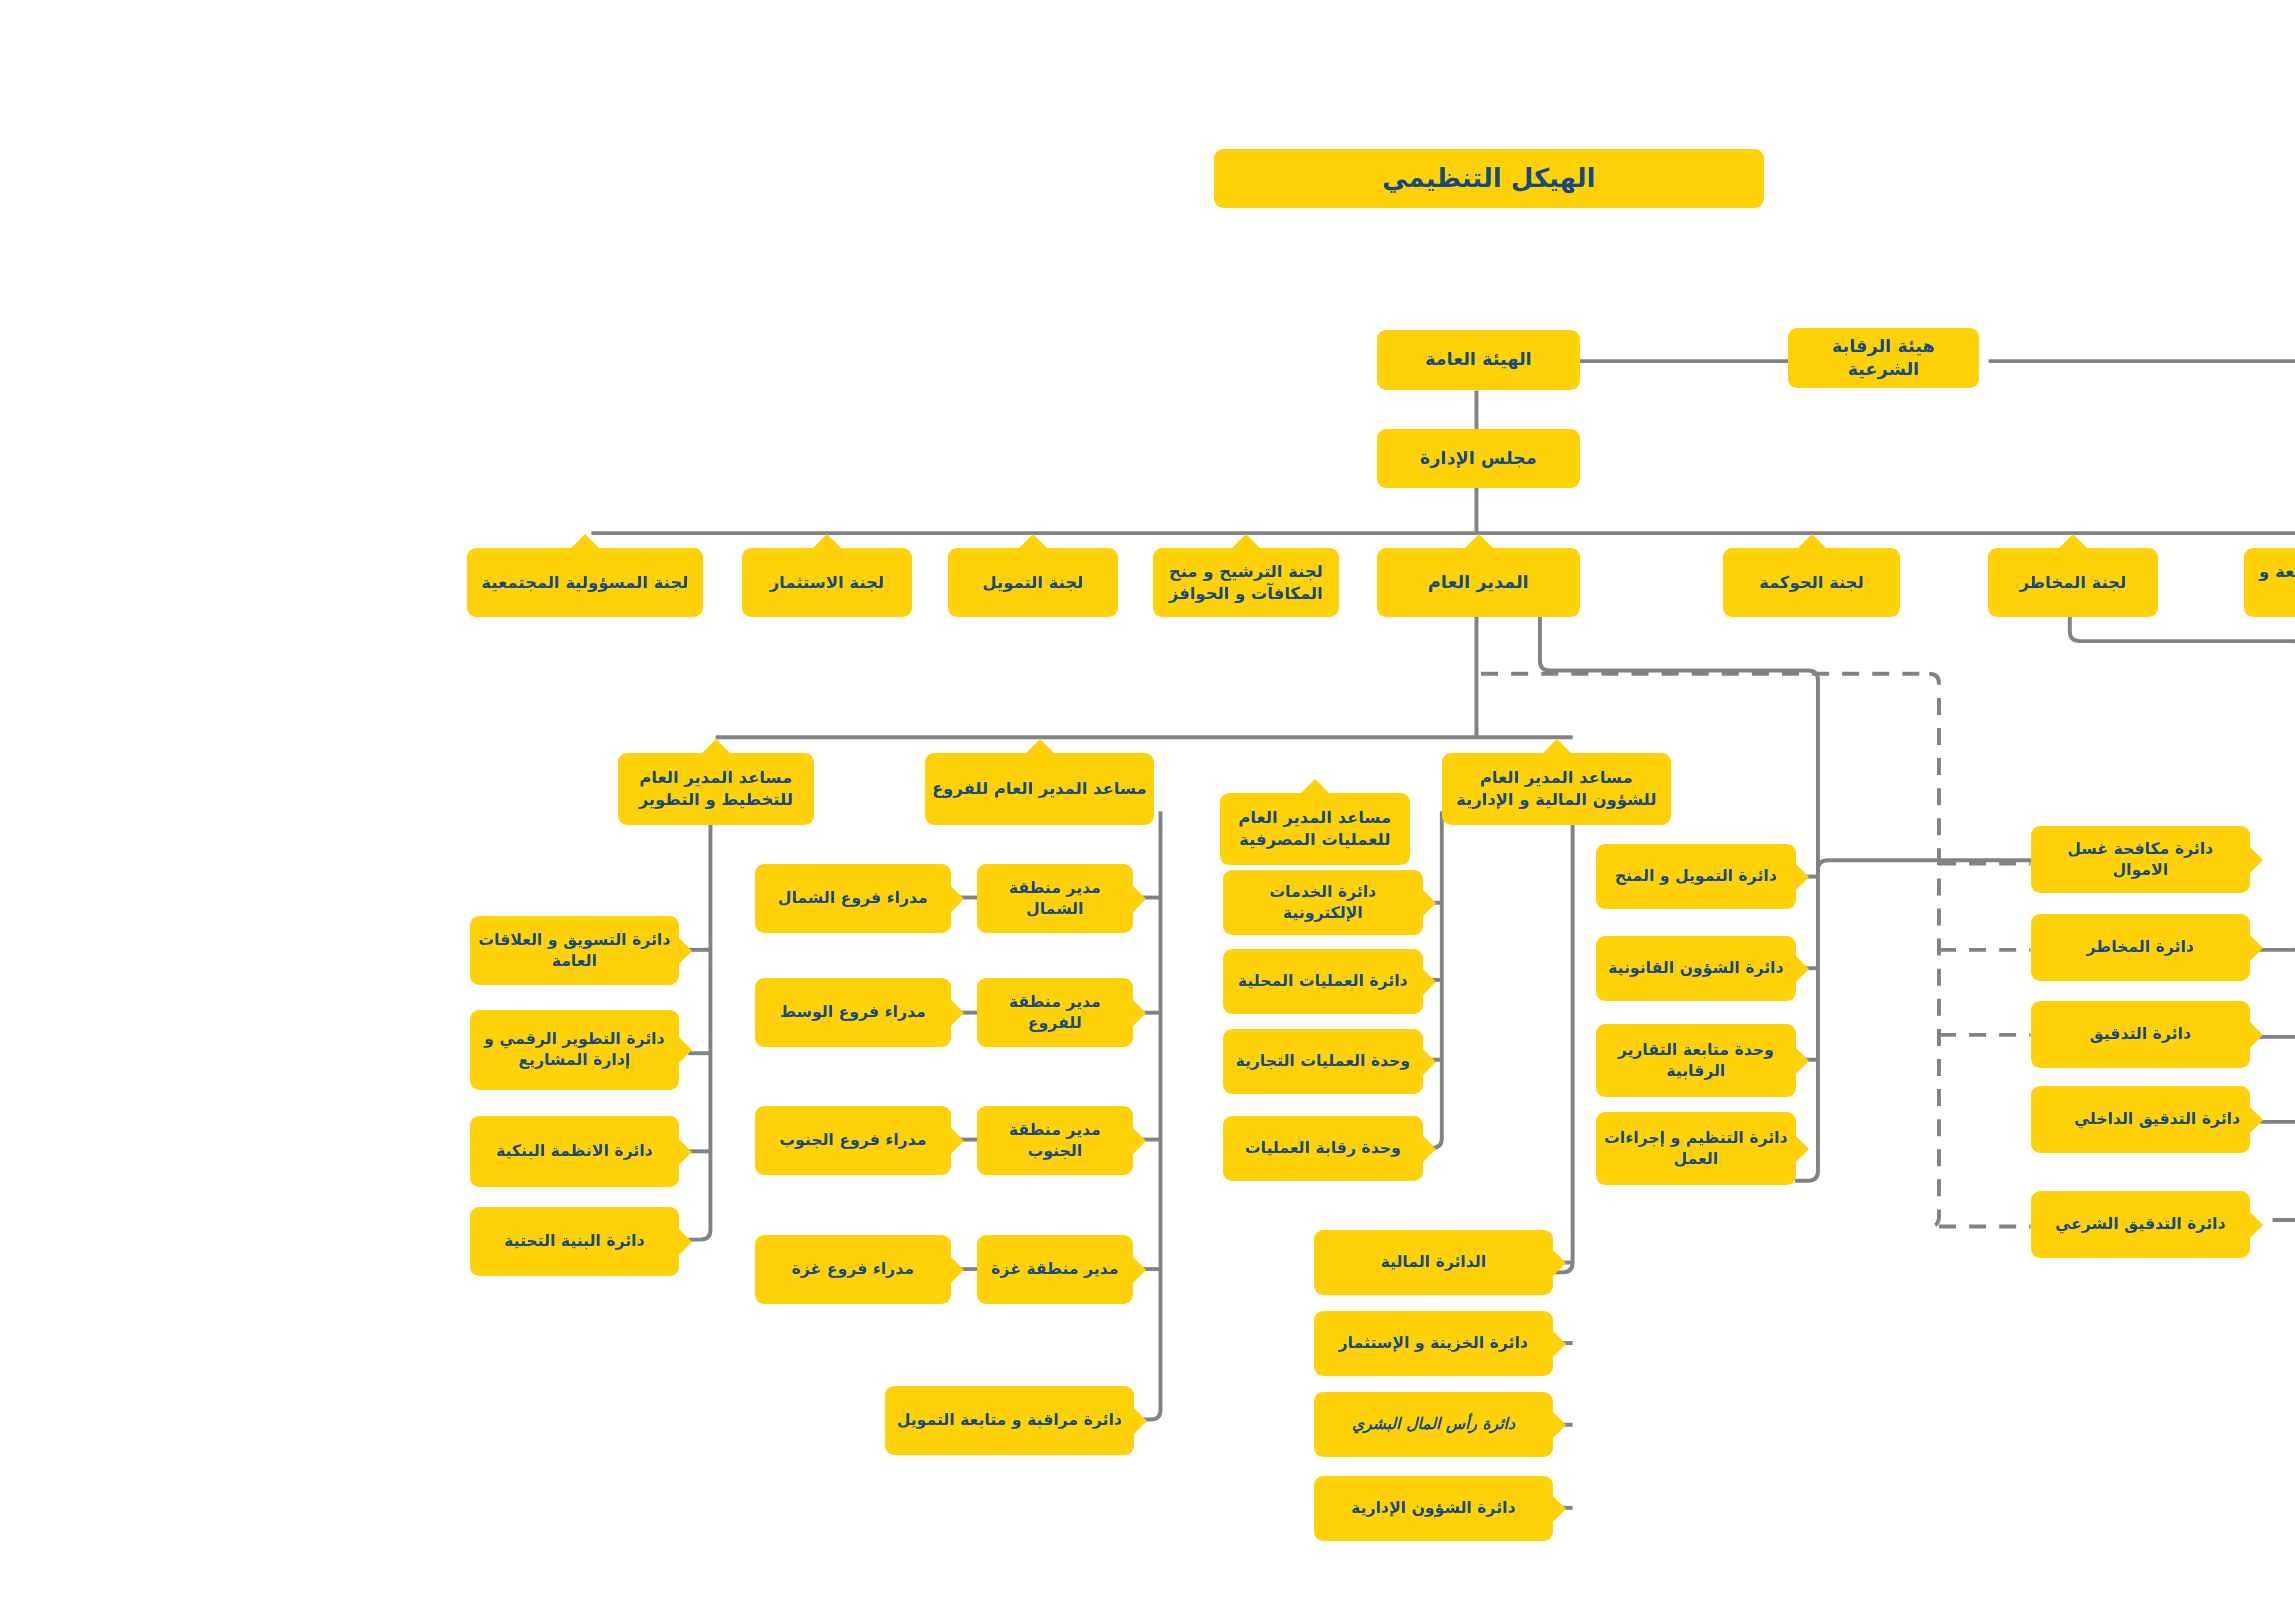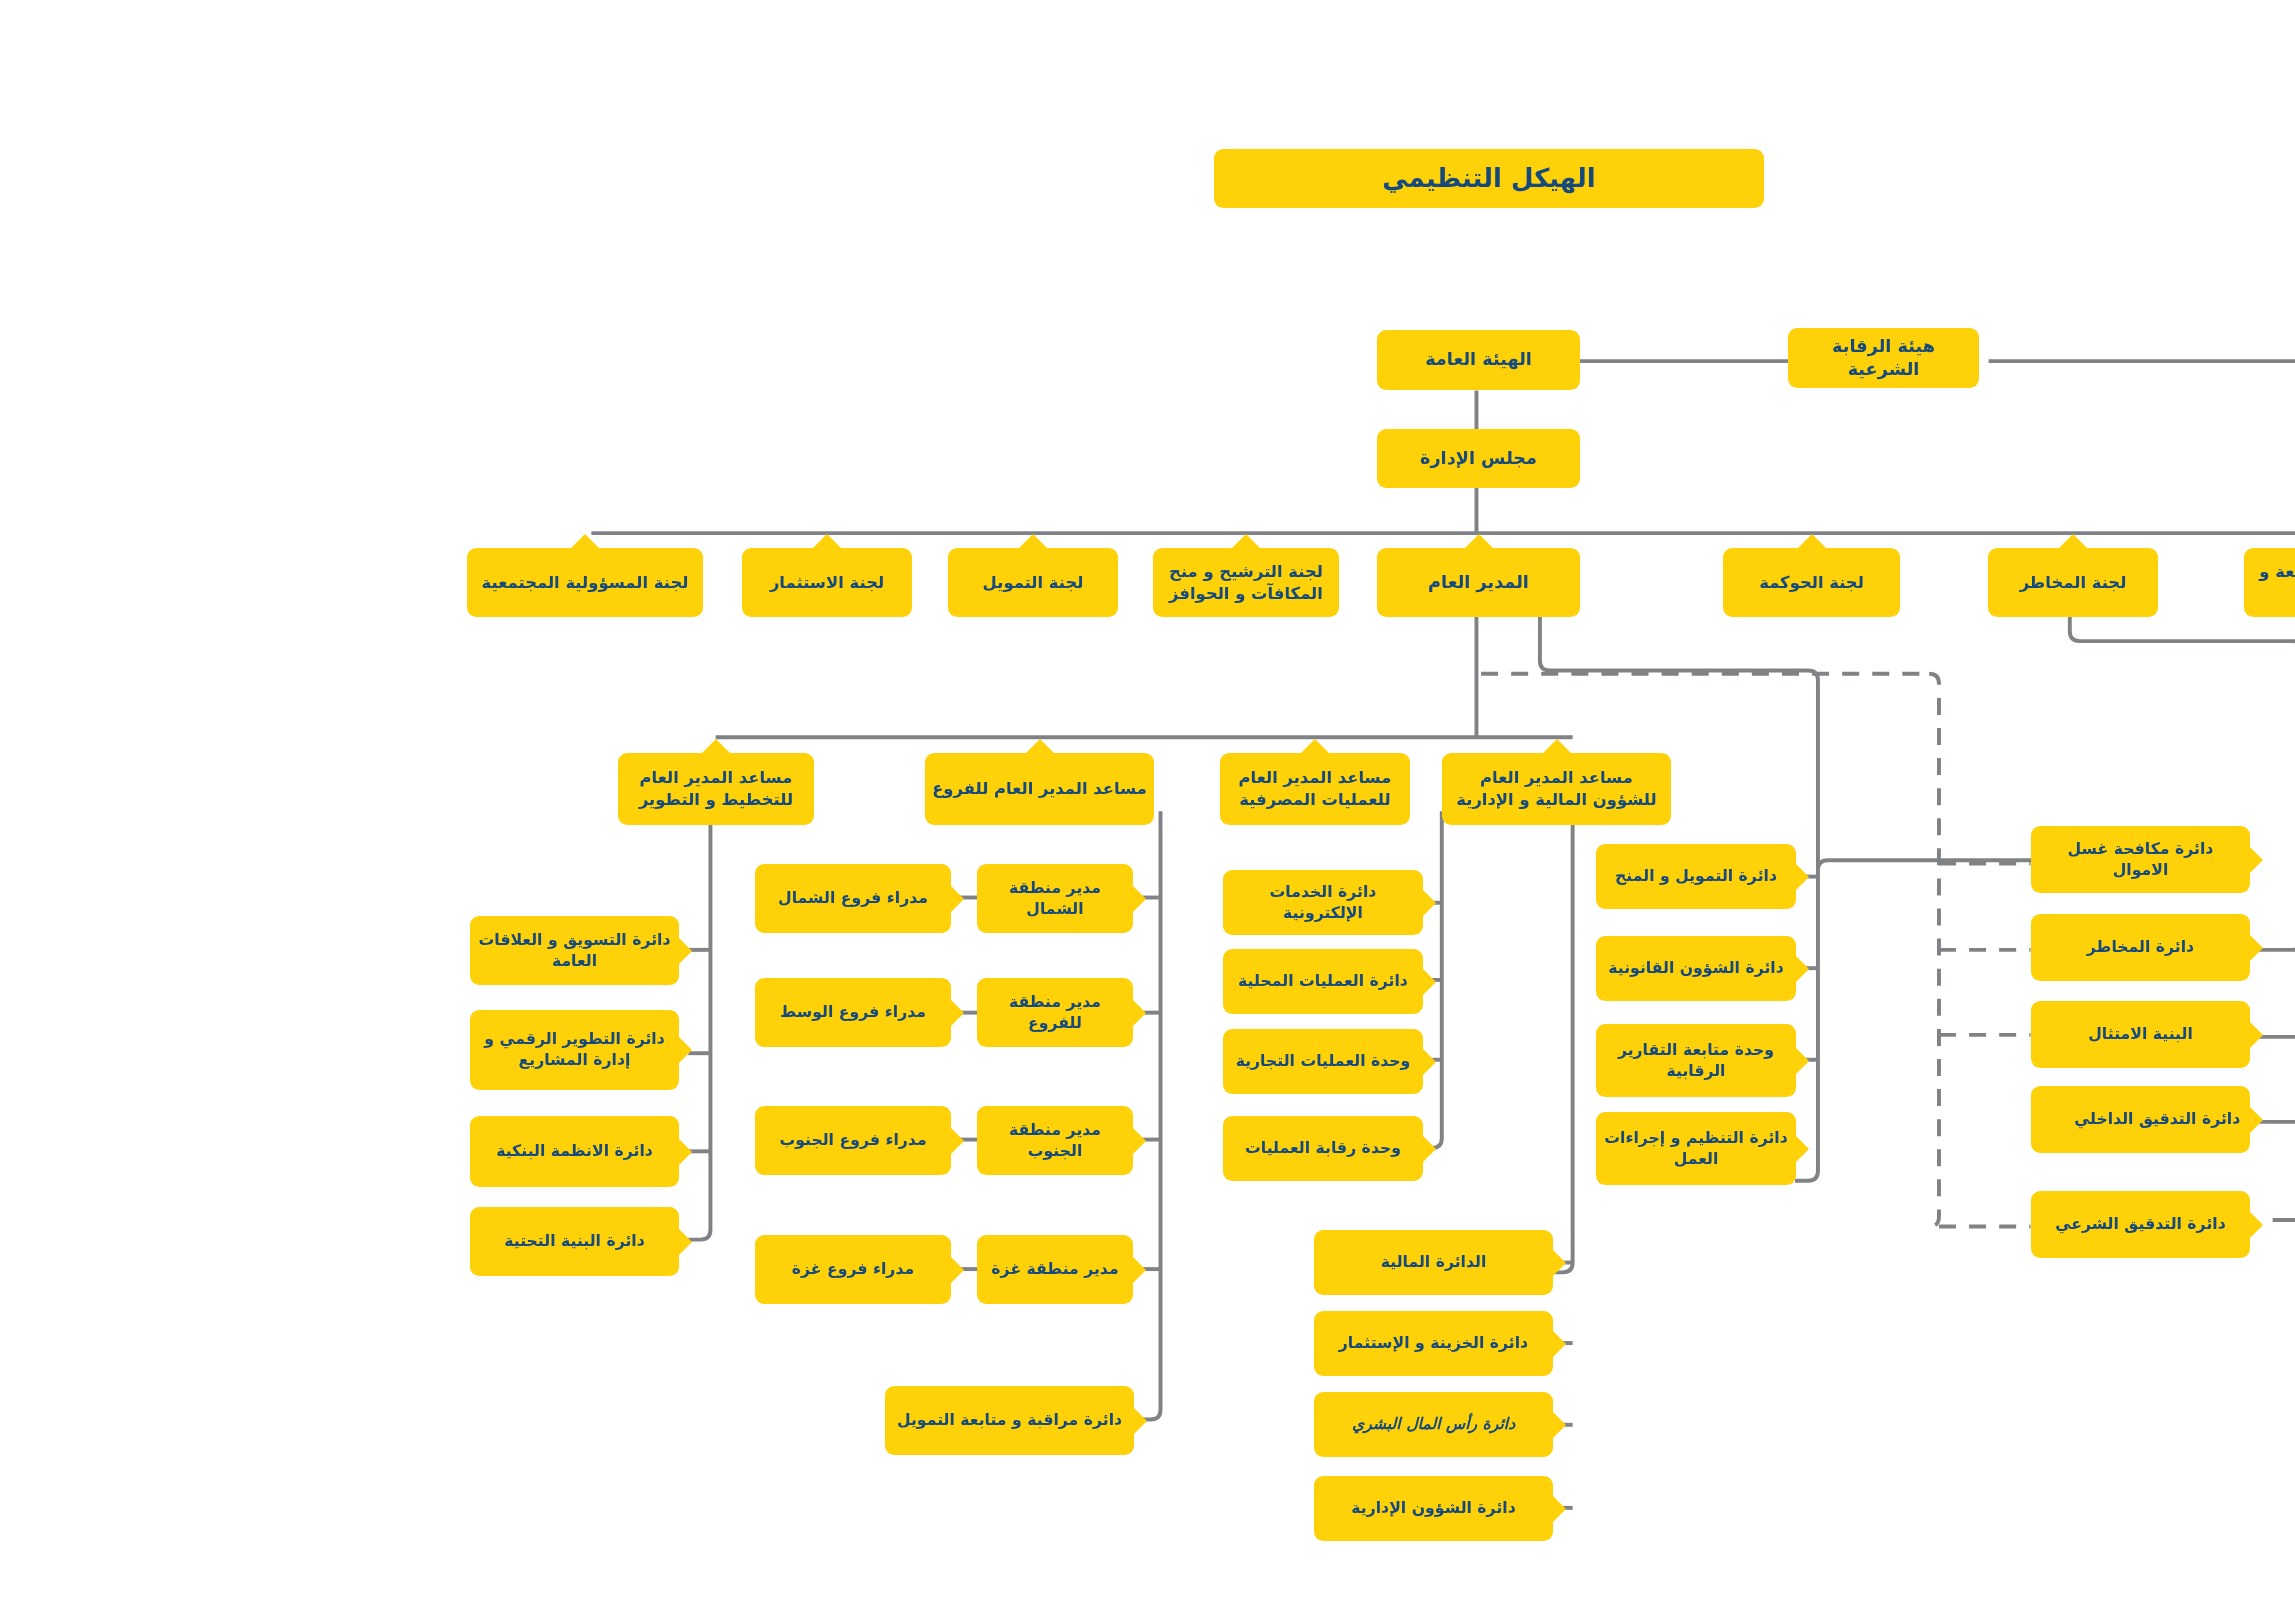--- a/index.html
+++ b/index.html
@@ -158,21 +158,21 @@
   <div class="node f-md tip-top" style="left:1413px;top:548px;width:177px;height:69px;">لجنة الحوكمة</div>
 
   <div class="node f-md tip-top" style="left:1678px;top:548px;width:170px;height:69px;">لجنة المخاطر</div>
 
   <div class="node f-md tip-top" style="left:1934px;top:548px;width:162px;height:69px;">لجنة المراجـعة و التدقيق</div>
 
   <div class="node f-md tip-top" style="left:308px;top:753px;width:196px;height:72px;">مساعد المدير العام للتخطيط و التطوير</div>
 
   <div class="node f-md tip-top" style="left:615px;top:753px;width:229px;height:72px;">مساعد المدير العام للفروع</div>
 
-  <div class="node f-md tip-top" style="left:910px;top:753px;width:190px;height:72px;">مساعد المدير العام للعمليات المصرفية</div>
+  <div class="node f-md tip-top" style="left:910px;top:793px;width:190px;height:72px;">مساعد المدير العام للعمليات المصرفية</div>
 
   <div class="node f-md tip-top" style="left:1132px;top:753px;width:229px;height:72px;">مساعد المدير العام للشؤون المالية و الإدارية</div>
 
   <div class="node f-sm tip-right" style="left:160px;top:916px;width:209px;height:69px;">دائرة التسويق و العلاقات العامة</div>
 
   <div class="node f-sm tip-right" style="left:160px;top:1010px;width:209px;height:80px;">دائرة التطوير الرقمي و إدارة المشاريع</div>
 
   <div class="node f-sm tip-right" style="left:160px;top:1116px;width:209px;height:71px;">دائرة الانظمة البنكية</div>
 
   <div class="node f-sm tip-right" style="left:160px;top:1207px;width:209px;height:69px;">دائرة البنية التحتية</div>
@@ -216,20 +216,20 @@
   <div class="node f-sm tip-right" style="left:1004px;top:1230px;width:239px;height:65px;">الدائرة المالية</div>
 
   <div class="node f-sm tip-right" style="left:1004px;top:1392px;width:239px;height:65px;font-style:italic;">دائرة رأس المال البشري</div>
 
   <div class="node f-sm tip-right" style="left:1004px;top:1476px;width:239px;height:65px;">دائرة الشؤون الإدارية</div>
 
   <div class="node f-sm tip-right" style="left:1721px;top:826px;width:219px;height:67px;">دائرة مكافحة غسل الاموال</div>
 
   <div class="node f-sm tip-right" style="left:1721px;top:914px;width:219px;height:67px;">دائرة المخاطر</div>
 
-  <div class="node f-sm tip-right" style="left:1721px;top:1001px;width:219px;height:67px;">البنية الامتثال</div>
+  <div class="node f-sm tip-right" style="left:1721px;top:1001px;width:219px;height:67px;">دائرة التدقيق</div>
 
   <div class="node f-sm tip-right" style="left:1721px;top:1086px;width:219px;height:67px;padding-left:40px;">دائرة التدقيق الداخلي</div>
 
   <div class="node f-sm tip-right" style="left:1721px;top:1191px;width:219px;height:67px;">دائرة التدقيق الشرعي</div>
 
 </div>
 
 
 </body></html>

